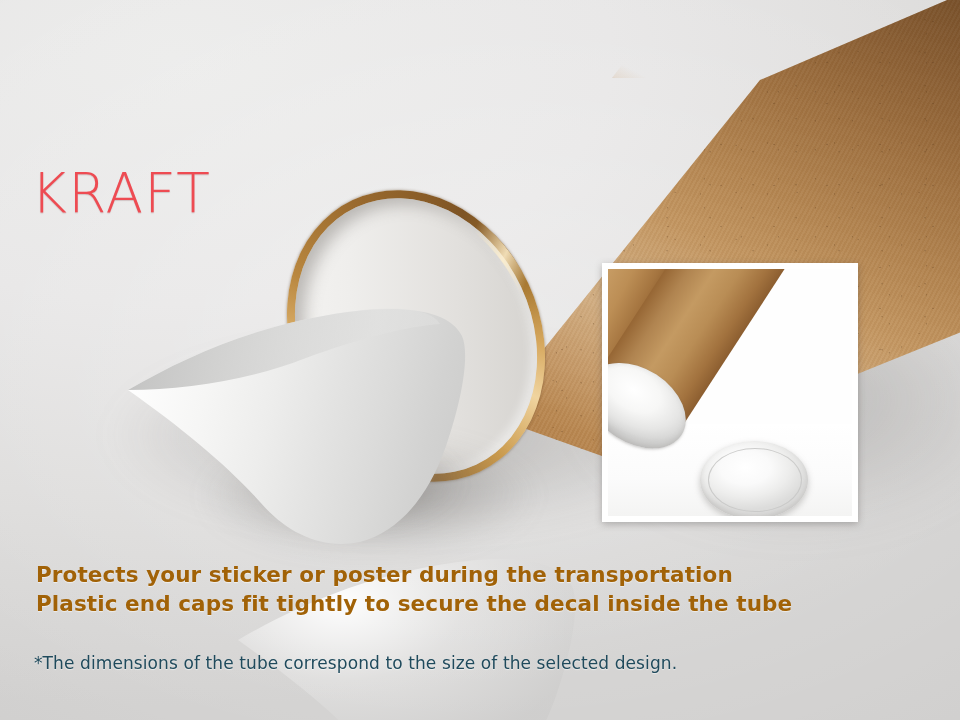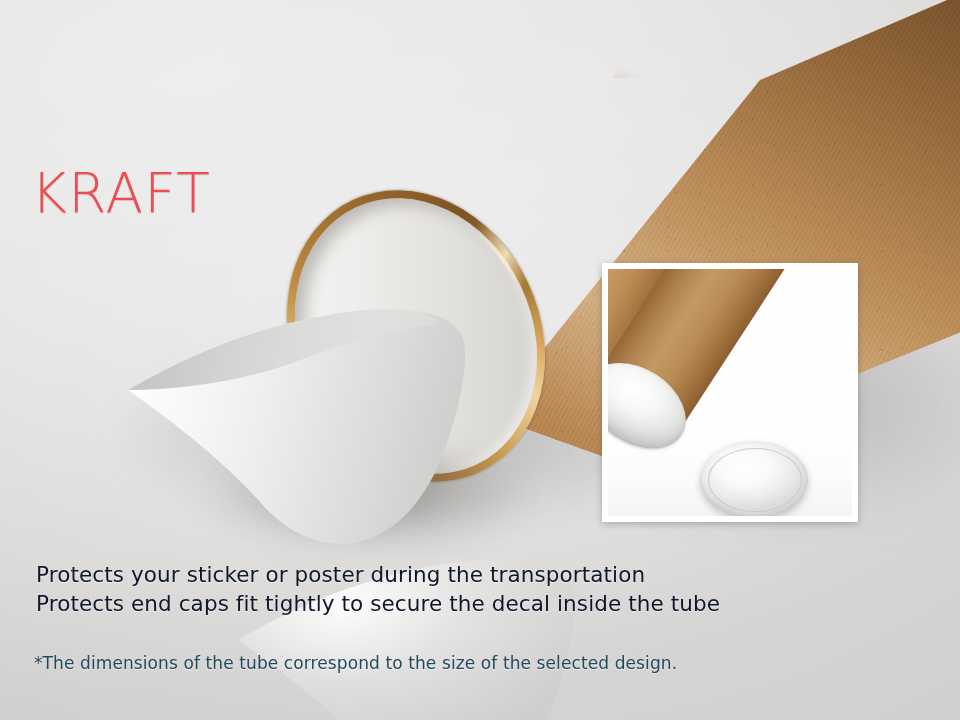--- a/index.html
+++ b/index.html
@@ -161,23 +161,23 @@
     font-weight:300;
     font-size:55px;
     line-height:63px;
     letter-spacing:1.2px;
     white-space:pre;
     text-shadow:0 1px 1px rgba(120,60,62,.22);
   }
   .title span{display:block;}
 
   .body-lines{position:absolute;left:36px;top:560px;
-    color:#0f172a;
+    color:#a16207;
     font-family:"DejaVu Sans","Liberation Sans",sans-serif;
-    font-size:21.5px;line-height:29px;font-weight:400;
+    font-size:21.5px;line-height:29px;font-weight:700;
     letter-spacing:.1px;white-space:nowrap;
     text-shadow:0 1px 1px rgba(255,255,255,.55);}
   .footnote{position:absolute;left:34px;top:653px;
     color:#1f4a5c;
     font-family:"DejaVu Sans","Liberation Sans",sans-serif;
     font-size:17px;font-weight:400;letter-spacing:.1px;white-space:nowrap;
     text-shadow:0 1px 1px rgba(255,255,255,.55);}
 </style>
 </head>
 <body>
@@ -226,18 +226,18 @@
       <div class="iCap-ring"></div>
     </div>
   </div>
 
   <div class="title">
     <span>KRAFT</span>
   </div>
 
   <div class="body-lines">
     <div>Protects your sticker or poster during the transportation</div>
-    <div>Protects end caps fit tightly to secure the decal inside the tube</div>
+    <div>Plastic end caps fit tightly to secure the decal inside the tube</div>
   </div>
 
   <div class="footnote">*The dimensions of the tube correspond to the size of the selected design.</div>
 
 </div>
 
 </body></html>

